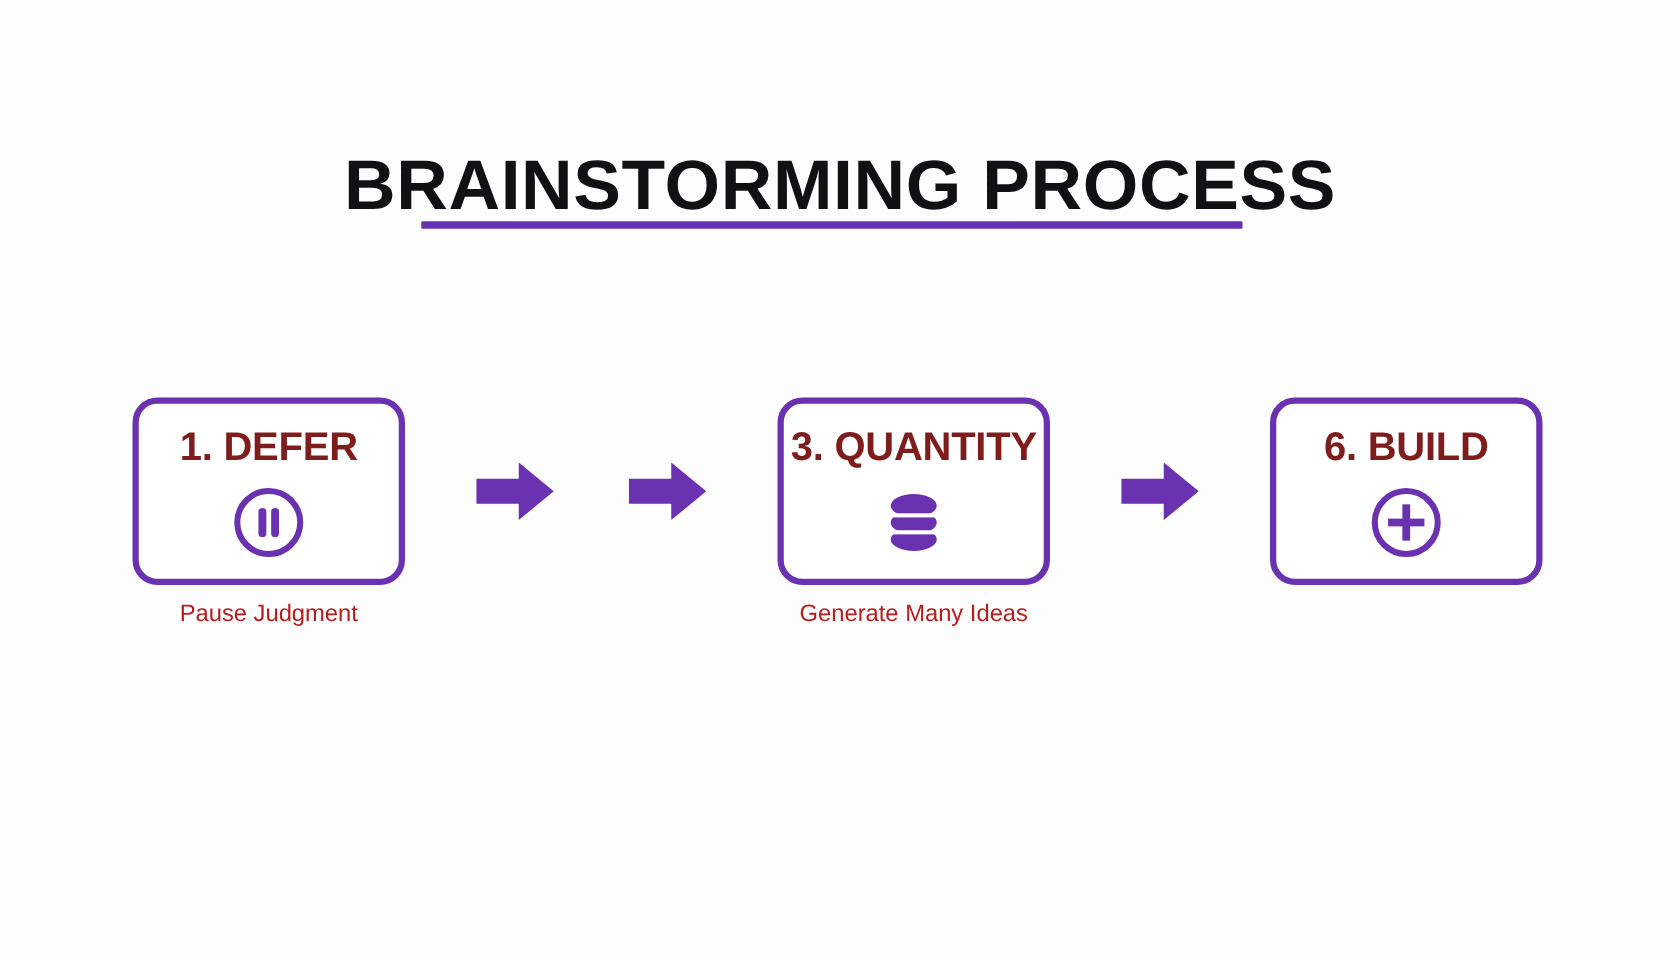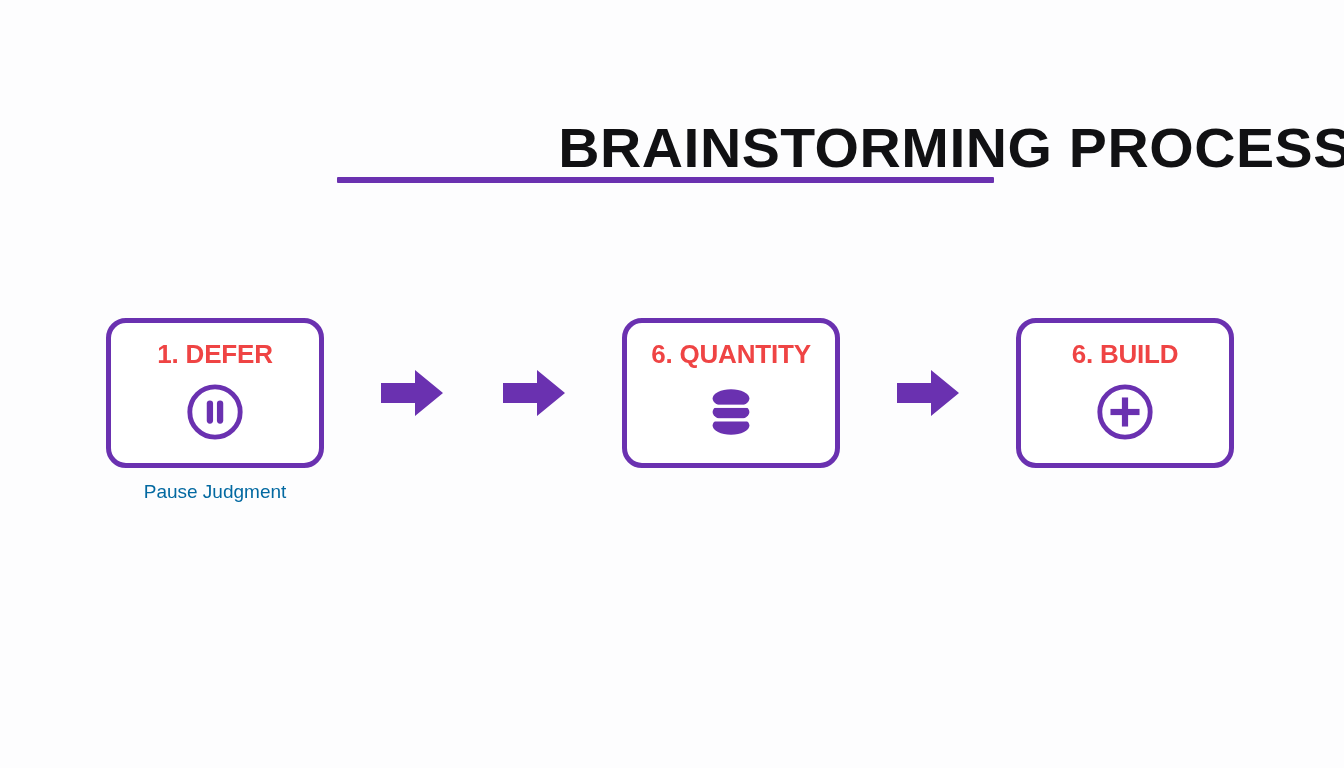--- a/index.html
+++ b/index.html
@@ -22,21 +22,21 @@
     width: 1344px;
     height: 768px;
   }
 
   
   .title-block {
     position: absolute;
     left: 0;
     top: 118px;
     width: 1344px;
-    text-align: right;
+    text-align: center;
   }
   .title-text {
     display: inline-block;
     font-family: "Liberation Sans", sans-serif;
     font-weight: 700;
     font-size: 56px;
     letter-spacing: 0.5px;
     color: #111113;
     line-height: 1.08;
     white-space: nowrap;
@@ -82,44 +82,44 @@
     display: flex;
     flex-direction: column;
     align-items: center;
     justify-content: flex-start;
     padding-top: 18px;
   }
 
   .card-title {
     font-family: "Liberation Sans", sans-serif;
     font-weight: 700;
-    font-size: 26px;
+    font-size: 32px;
     letter-spacing: -0.2px;
-    color: #ef4444;
+    color: #7f1d1d;
     line-height: 1;
     white-space: nowrap;
   }
 
   .card-icon {
     margin-top: 14px;
     width: 62px;
     height: 62px;
     display: block;
   }
 
   .caption {
     position: absolute;
     left: -20px;
     top: 163px;
     width: 258px;
     text-align: center;
     font-family: "Liberation Sans", sans-serif;
     font-weight: 400;
     font-size: 19px;
-    color: #0369a1;
+    color: #b91c1c;
     white-space: nowrap;
   }
   .caption:empty { display: none; }
 
   
   .arrow {
     flex: 0 0 68px;
     width: 68px;
     height: 48px;
     display: flex;
@@ -160,30 +160,31 @@
 
 
     <div class="arrow">
       <svg width="62" height="46" viewBox="0 0 62 46">
         <path d="M0 13 L34 13 L34 0 L62 23 L34 46 L34 33 L0 33 Z" fill="#6a31b0"></path>
       </svg>
     </div>
 
     <div class="step">
       <div class="card">
-        <div class="card-title">6. QUANTITY</div>
+        <div class="card-title">3. QUANTITY</div>
         <svg class="card-icon" viewBox="0 0 64 64">
           <ellipse cx="32" cy="18" rx="19" ry="9.5" fill="#6a31b0"></ellipse>
           <ellipse cx="32" cy="32" rx="19" ry="9.5" fill="#6a31b0"></ellipse>
           <ellipse cx="32" cy="46" rx="19" ry="9.5" fill="#6a31b0"></ellipse>
           <path d="M13 18 A19 9.5 0 0 0 51 18 L51 23.2 A19 9.5 0 0 1 13 23.2 Z" fill="#ffffff" opacity="0"></path>
           <rect x="11" y="24.4" width="42" height="3.4" fill="#ffffff"></rect>
           <rect x="11" y="38.4" width="42" height="3.4" fill="#ffffff"></rect>
         </svg>
       </div>
+      <div class="caption">Generate Many Ideas</div>
     </div>
 
     <div class="arrow">
       <svg width="62" height="46" viewBox="0 0 62 46">
         <path d="M0 13 L34 13 L34 0 L62 23 L34 46 L34 33 L0 33 Z" fill="#6a31b0"></path>
       </svg>
     </div>
 
     <div class="step">
       <div class="card">

